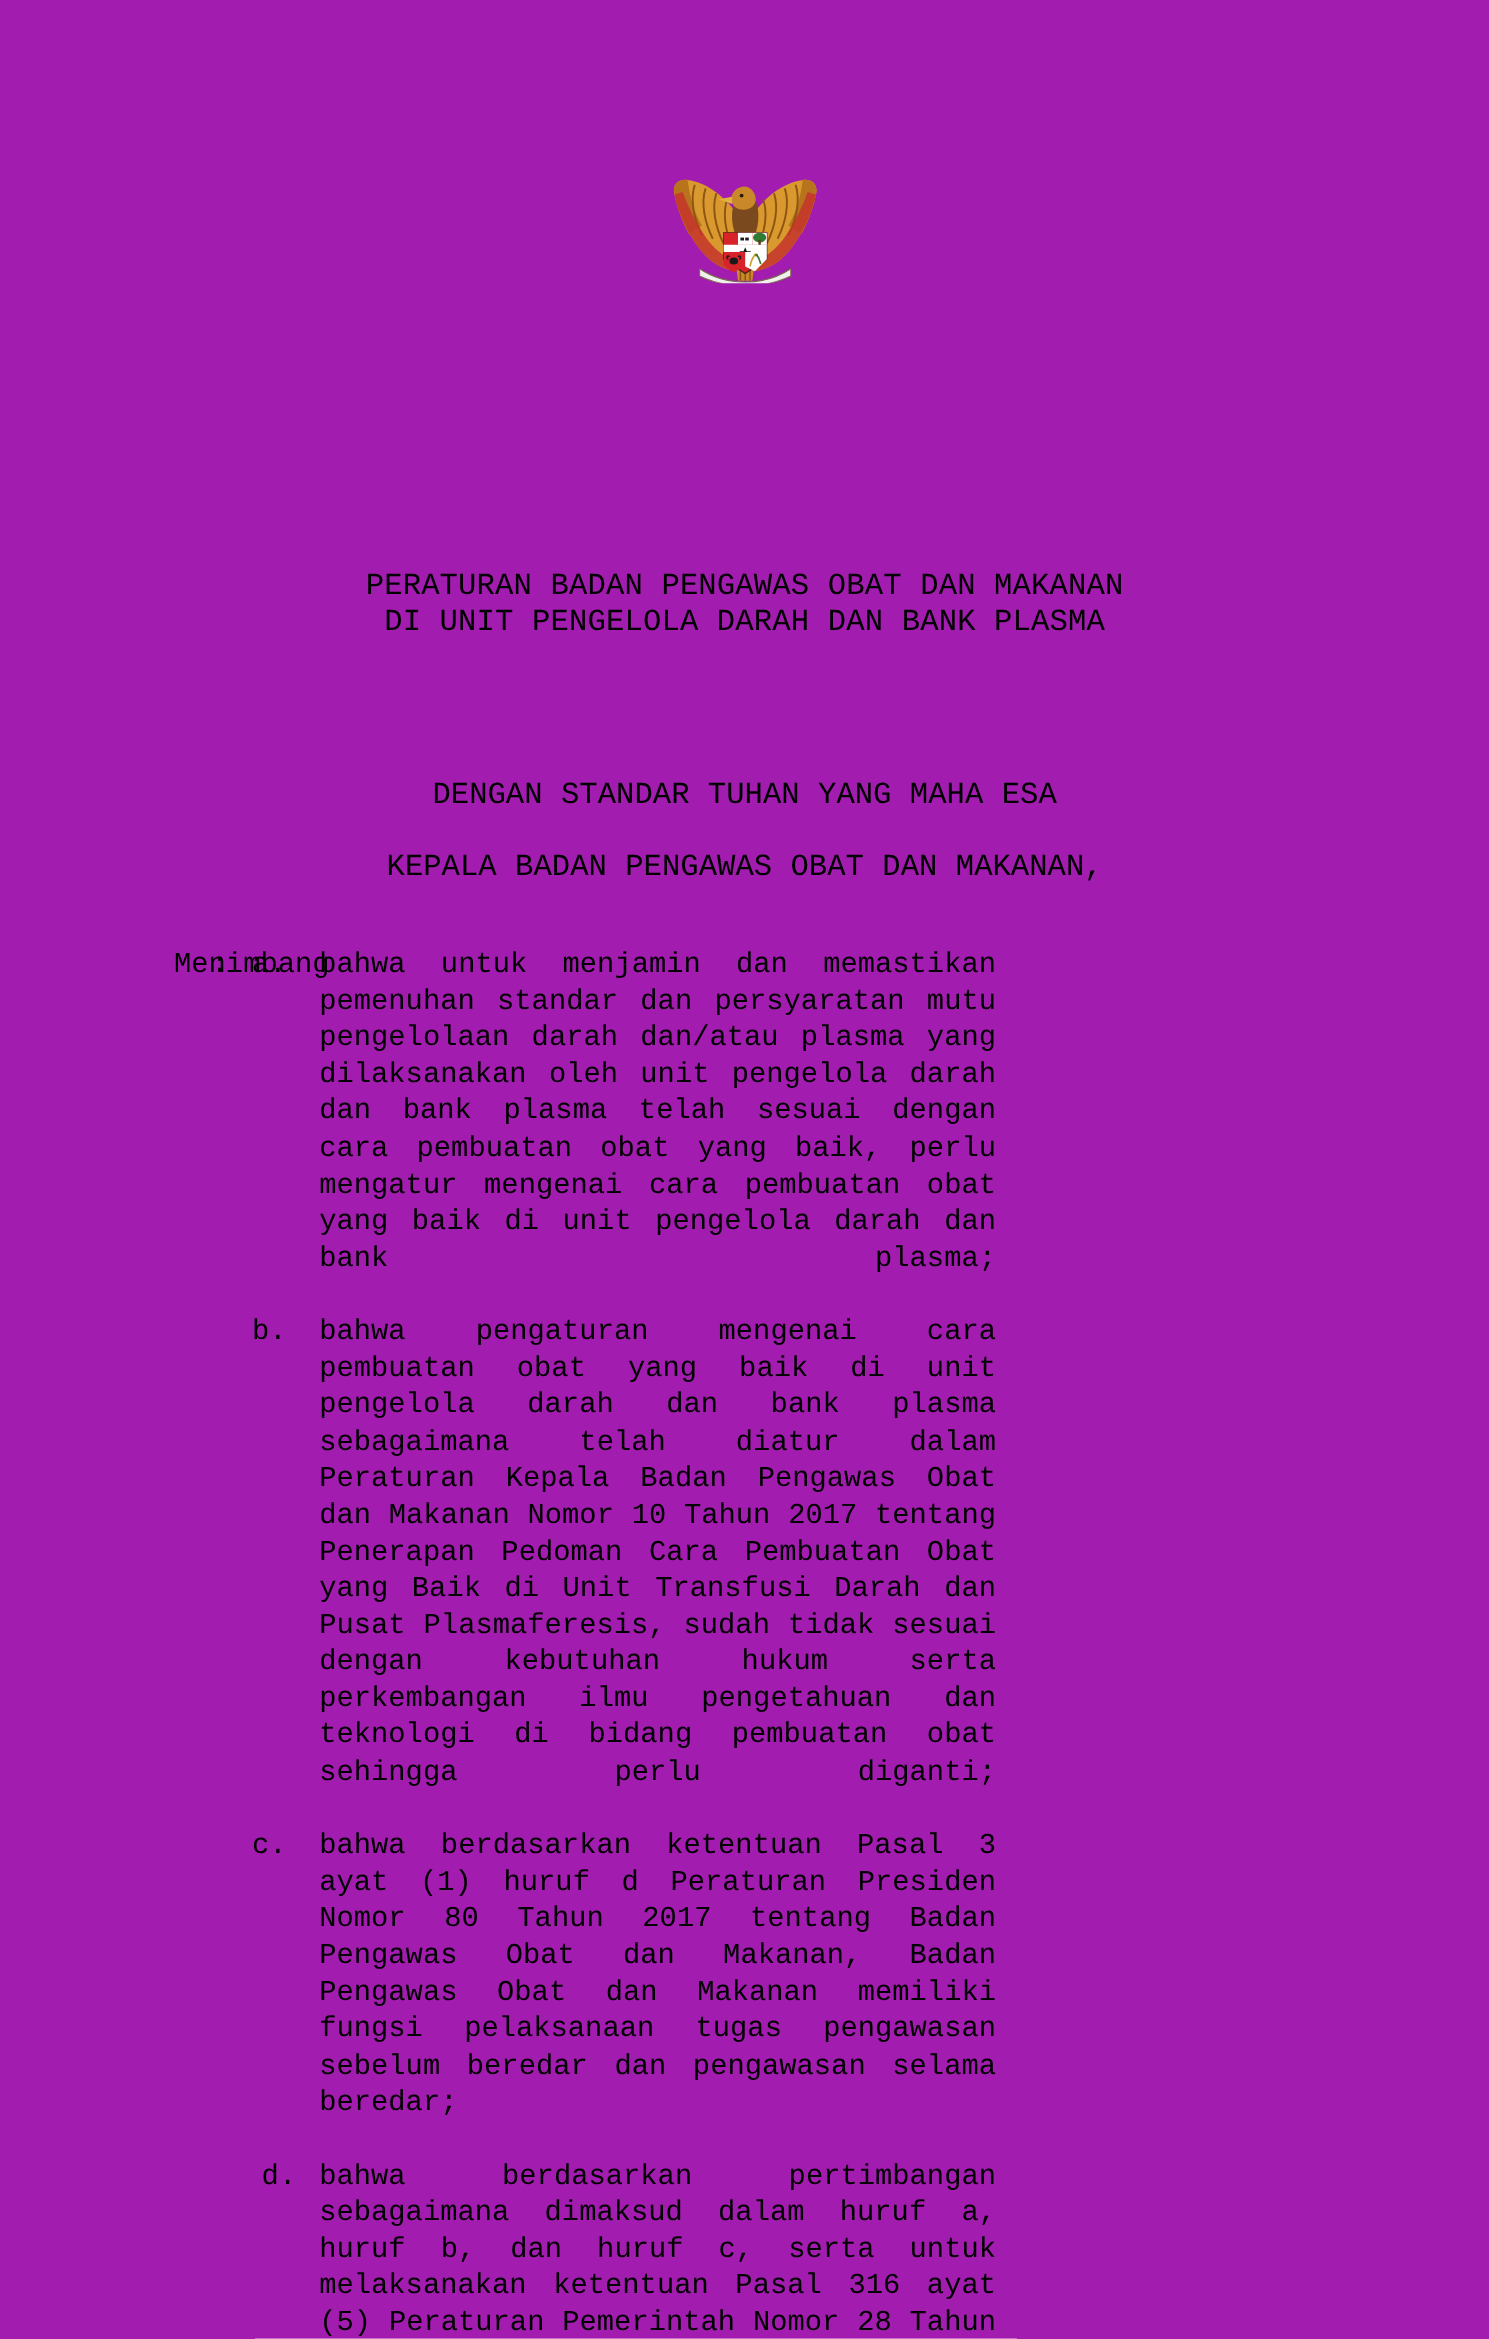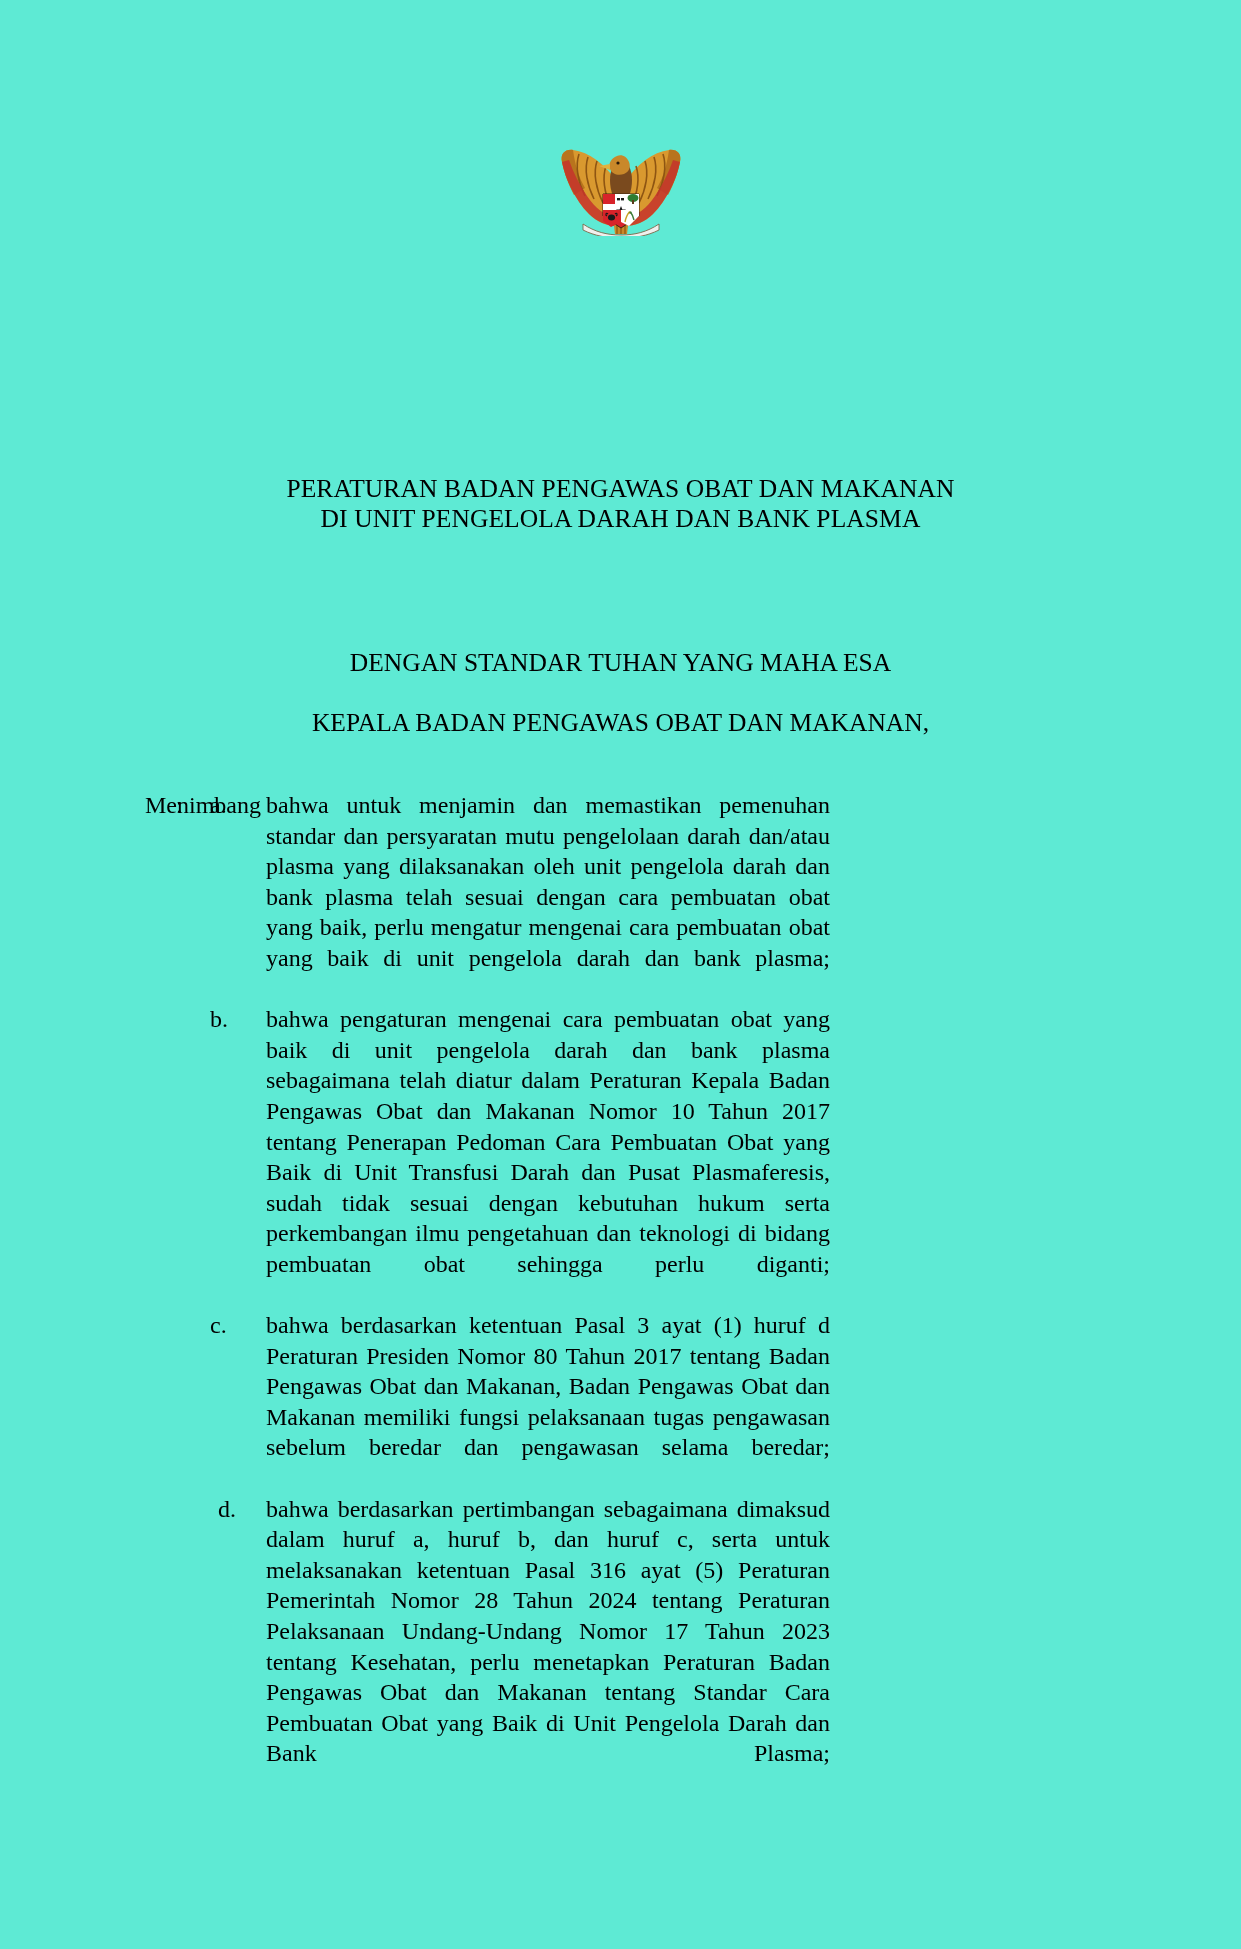--- a/index.html
+++ b/index.html
@@ -12,21 +12,22 @@
     height: 1949px;
     position: relative;
     font-family: "Liberation Serif", "DejaVu Serif", serif;
     color: #000000;
     overflow: hidden;
   }
 
   .page {
     position: absolute;
     inset: 0;
-    background: #5eead4;
+    background: #a21caf;
+    font-family: Liberation Mono, monospace;
   }
 
   
   .emblem-wrap {
     position: absolute;
     left: 0;
     right: 0;
     top: 138px;
     display: flex;
     justify-content: center;

